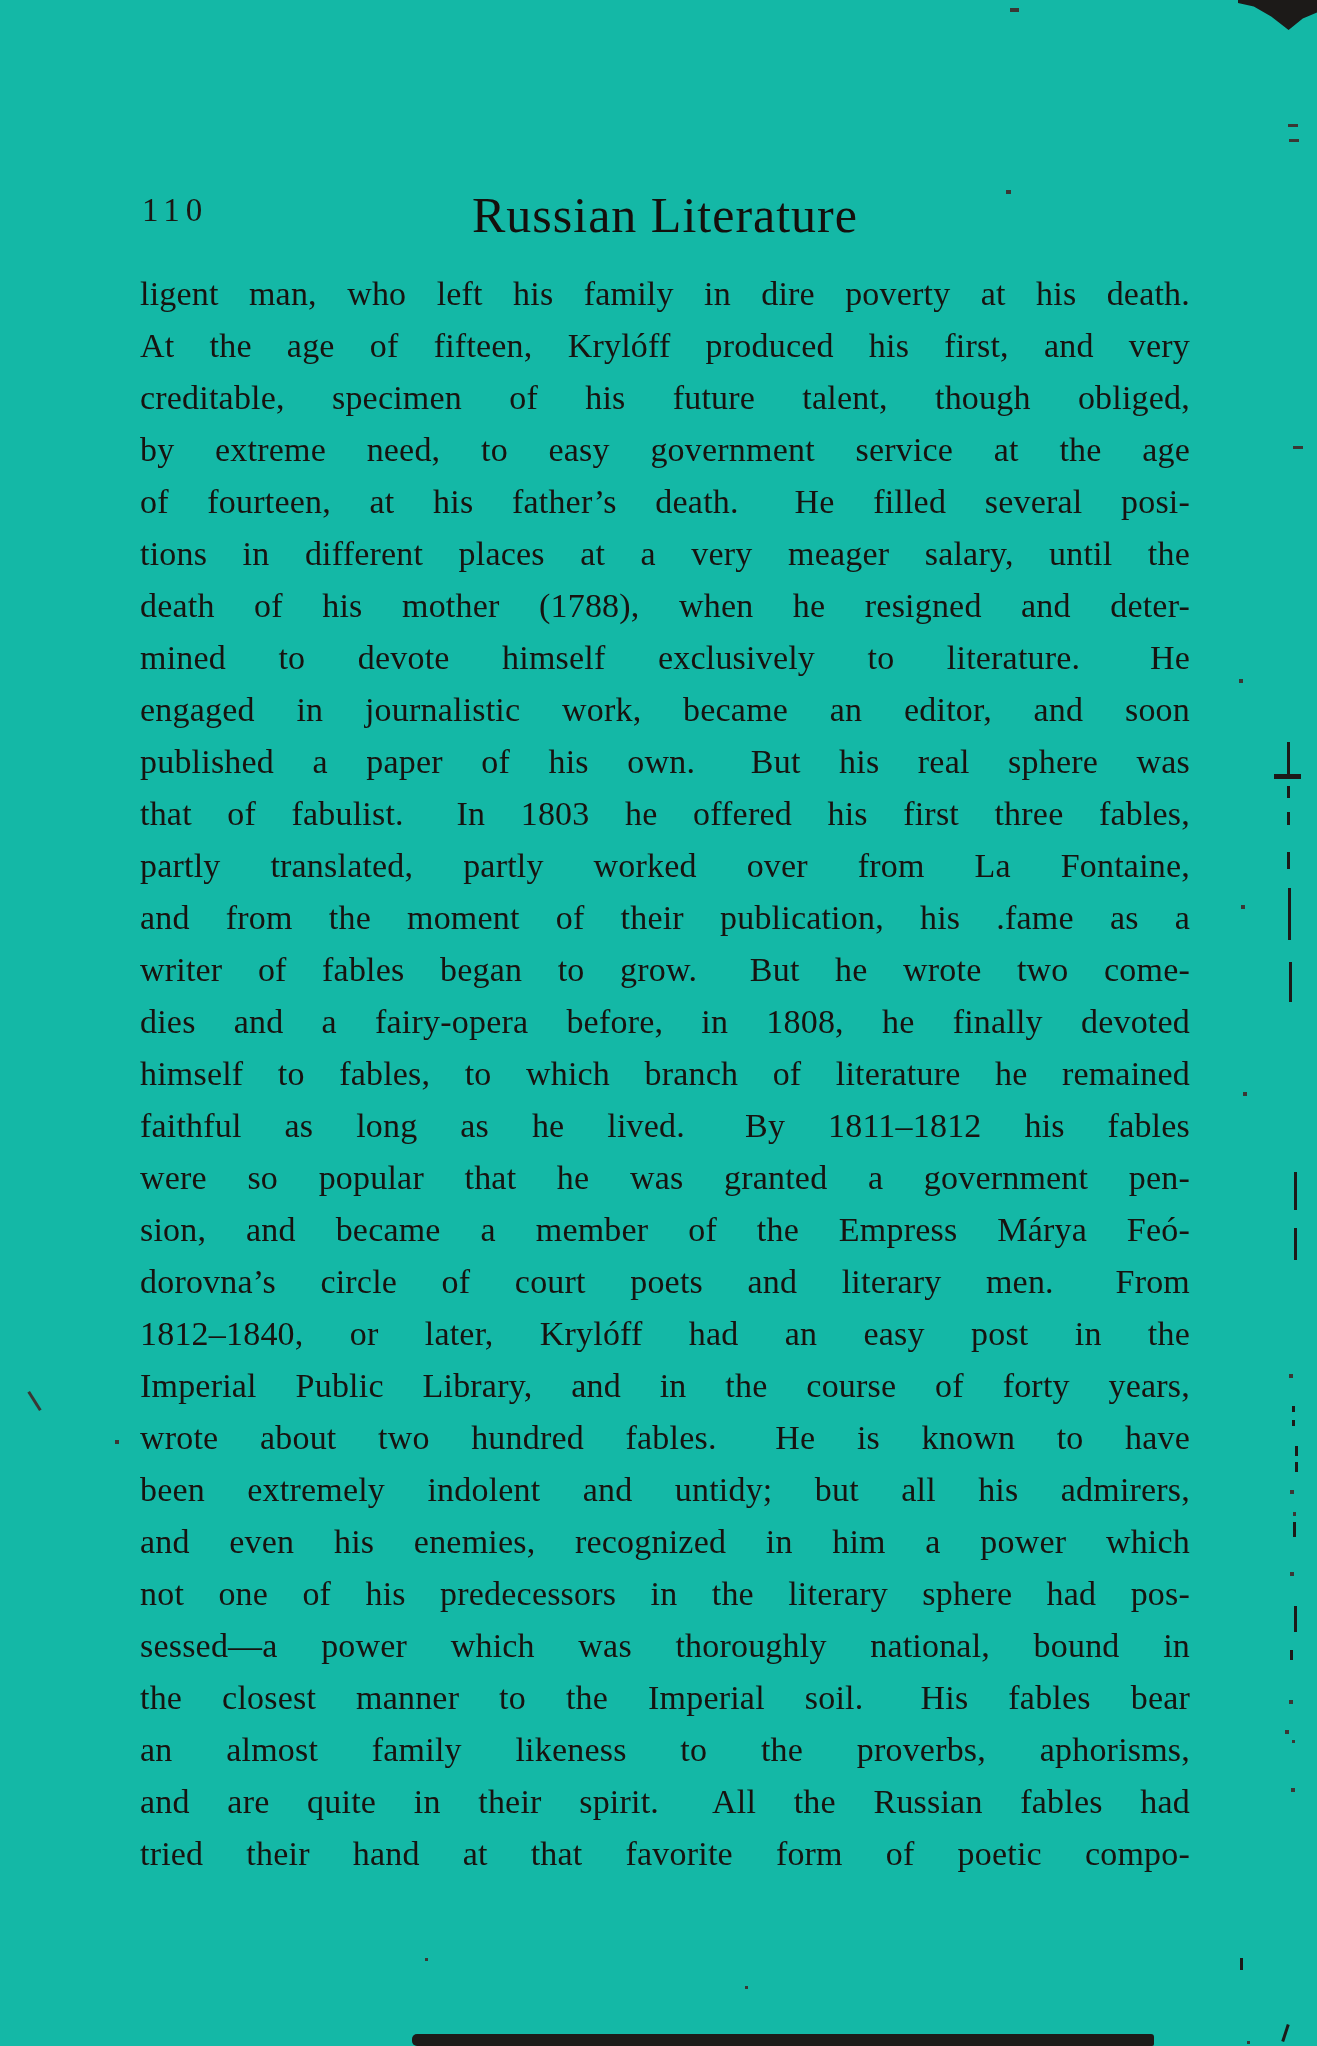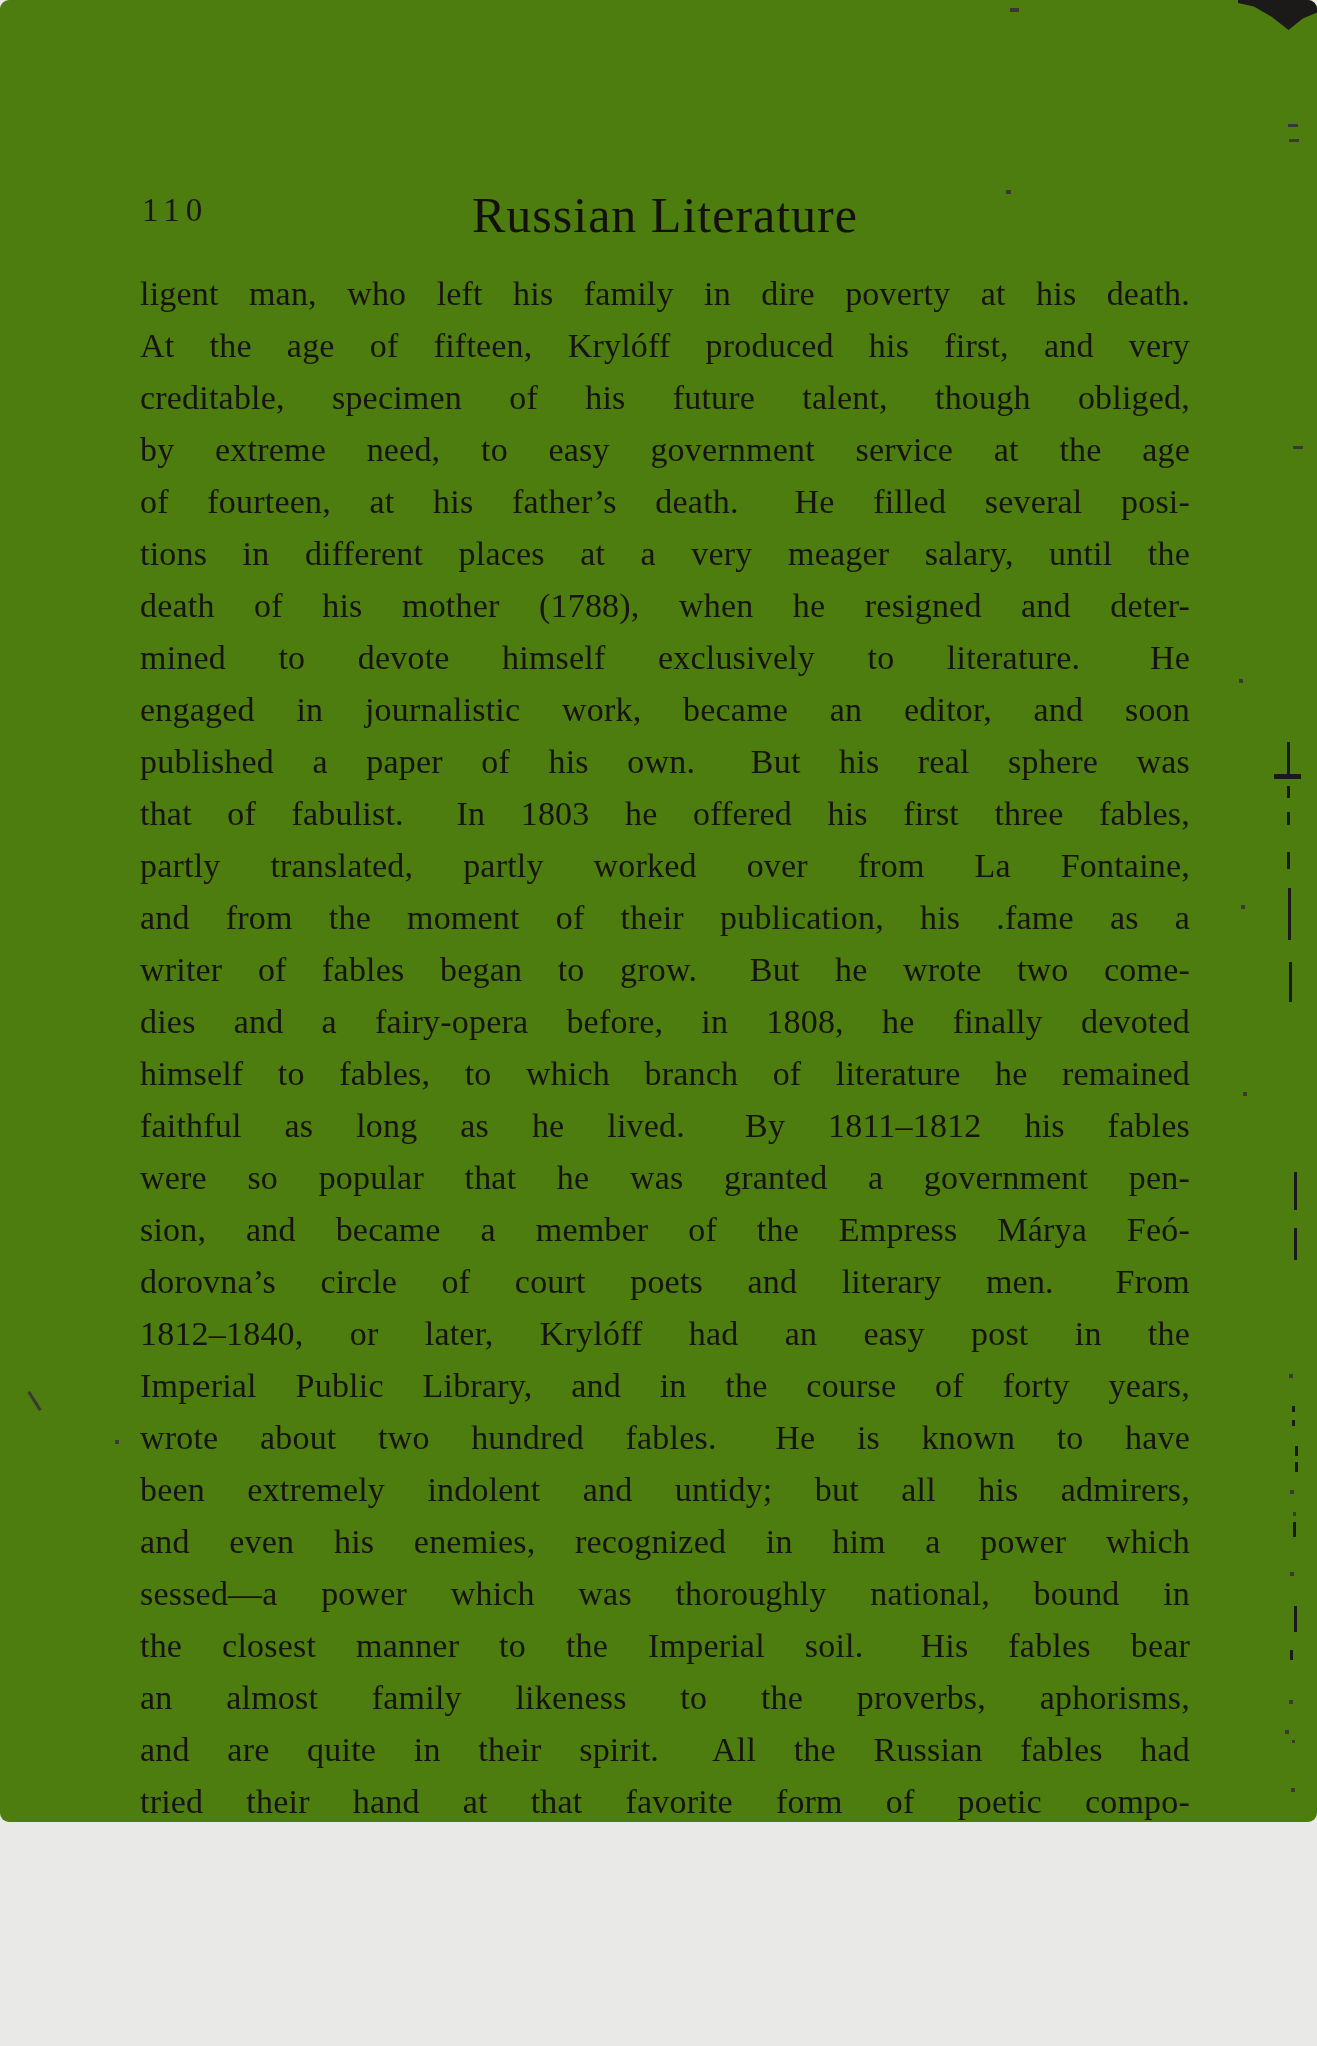--- a/index.html
+++ b/index.html
@@ -4,25 +4,24 @@
 <style>
   html,body{margin:0;padding:0;}
   body{
     width:1317px;height:2046px;
     background:#e9e9e7;
     font-family:"Liberation Serif","DejaVu Serif",serif;
     overflow:hidden;
   }
   .page{
     position:relative;
-    width:1317px;height:1822px;
-    background:#4d7c0f;
+    width:1317px;height:2046px;
+    background:#14b8a6;
     color:#171310;
     overflow:hidden;
-    border-radius:9px;
   }
   .header{
     position:absolute;left:140px;top:186px;width:1050px;height:50px;
   }
   .pagenum{
     position:absolute;left:2px;top:6px;
     font-size:33px;letter-spacing:6px;color:#1b1713;
   }
   .title{
     position:absolute;left:0;top:0;width:100%;
@@ -72,20 +71,21 @@
       <div class="line">himself to fables, to which branch of literature he remained</div>
       <div class="line">faithful as long as he lived.  By 1811–1812 his fables</div>
       <div class="line">were so popular that he was granted a government pen-</div>
       <div class="line">sion, and became a member of the Empress Márya Feó-</div>
       <div class="line">dorovna’s circle of court poets and literary men.  From</div>
       <div class="line">1812–1840, or later, Krylóff had an easy post in the</div>
       <div class="line">Imperial Public Library, and in the course of forty years,</div>
       <div class="line">wrote about two hundred fables.  He is known to have</div>
       <div class="line">been extremely indolent and untidy; but all his admirers,</div>
       <div class="line">and even his enemies, recognized in him a power which</div>
+      <div class="line">not one of his predecessors in the literary sphere had pos-</div>
       <div class="line">sessed—a power which was thoroughly national, bound in</div>
       <div class="line">the closest manner to the Imperial soil.  His fables bear</div>
       <div class="line">an almost family likeness to the proverbs, aphorisms,</div>
       <div class="line">and are quite in their spirit.  All the Russian fables had</div>
       <div class="line">tried their hand at that favorite form of poetic compo-</div>
     </div>
 
   <div class="artifact" style="left:1238px;top:0;width:79px;height:30px;
               clip-path:polygon(0 0,100% 0,100% 42%,82% 62%,64% 100%,42% 55%,20% 22%,0 10%);"></div>
 

